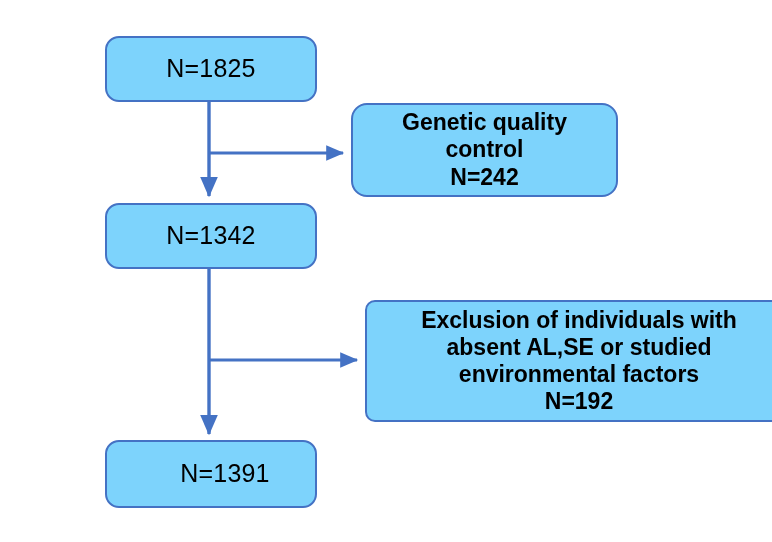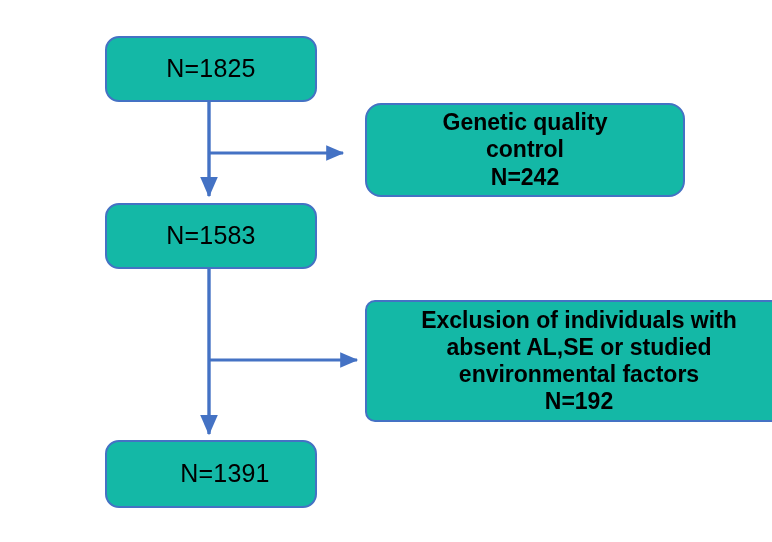--- a/index.html
+++ b/index.html
@@ -21,21 +21,21 @@
     position: absolute;
     left: 0;
     top: 0;
     width: 772px;
     height: 542px;
     pointer-events: none;
   }
   .node {
     position: absolute;
     box-sizing: border-box;
-    background: #14b8a6;
+    background: #7dd3fc;
     border: 2px solid #4472C4;
     border-radius: 14px;
     display: flex;
     align-items: center;
     justify-content: flex-end;
     text-align: center;
     color: #000000;
     line-height: 1.18;
   }
   .node-text {
@@ -50,21 +50,21 @@
     letter-spacing: 0.2px;
   }
   .reason-node {
     font-size: 23px;
     font-weight: 700;
   }
   
   #node-total      { left: 105px; top: 36px;  width: 212px; height: 66px; }
   #node-after-qc   { left: 105px; top: 203px; width: 212px; height: 66px; }
   #node-final      { left: 105px; top: 440px; width: 212px; height: 68px; padding-left: 28px; }
-  #node-qc-excl    { left: 351px; top: 103px; width: 320px; height: 94px; border-radius: 16px; margin-left: 14px; }
+  #node-qc-excl    { left: 351px; top: 103px; width: 267px; height: 94px; border-radius: 16px; }
   #node-data-excl  { left: 365px; top: 300px; width: 428px; height: 122px; border-radius: 10px; }
 </style>
 </head>
 <body>
 
 <div id="flowchart">
 
   <svg class="connectors" width="772" height="542" viewBox="0 0 772 542" aria-hidden="true">
     <defs>
       <marker id="arrowhead" markerWidth="7" markerHeight="7" refX="5.6" refY="3" orient="auto" markerUnits="strokeWidth">
@@ -85,21 +85,21 @@
     <span class="node-text">N=1825</span>
   </div>
 
   <div class="node reason-node" id="node-qc-excl">
     <span class="node-text">Genetic quality
 control
 N=242</span>
   </div>
 
   <div class="node count-node" id="node-after-qc">
-    <span class="node-text">N=1583</span>
+    <span class="node-text">N=1342</span>
   </div>
 
   <div class="node reason-node" id="node-data-excl">
     <span class="node-text">Exclusion of individuals with
 absent AL,SE or studied
 environmental factors
 N=192</span>
   </div>
 
   <div class="node count-node" id="node-final">

